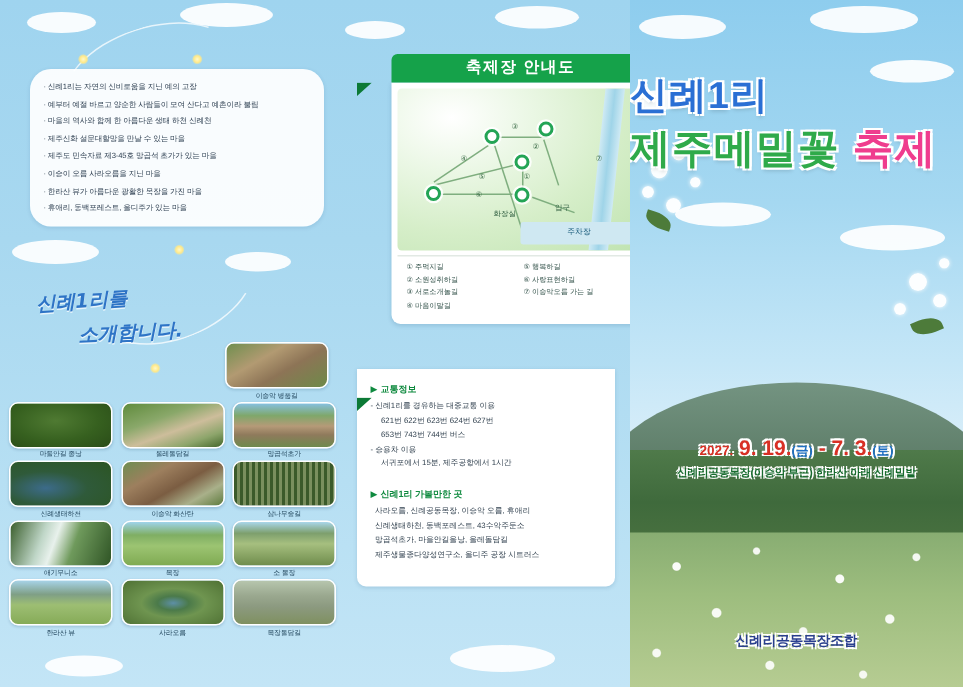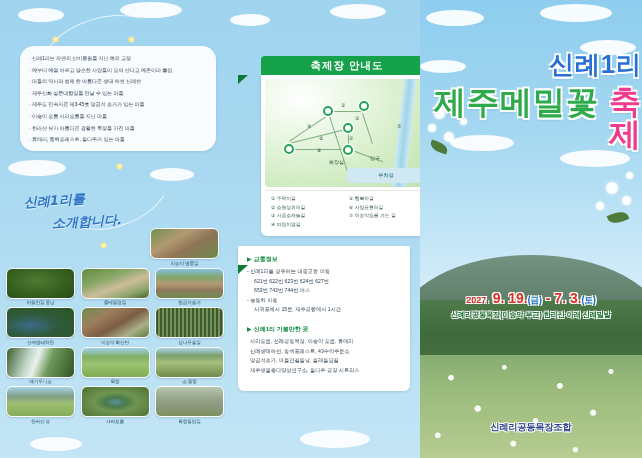--- a/index.html
+++ b/index.html
@@ -89,21 +89,21 @@
 
   
   .gpanel{position:absolute;left:238px;width:172px;}
   .gbar{
     position:relative;background:#15a24a;color:#ffffff;text-align:center;
     font-weight:bold;border-radius:4px 4px 0 0;letter-spacing:1px;
   }
   .gbody{background:#ffffff;border-radius:0 0 6px 6px;box-shadow:0 1px 3px rgba(0,60,110,.15);}
 
   
-  #mapPanel{top:56px;padding-left:23px;}
+  #mapPanel{top:36px;padding-left:23px;}
   #mapPanel .gbar{height:19px;line-height:19px;font-size:10.5px;}
   #mapPanel .gbody{padding:4px 4px 5px 4px;}
   .mapbox{
     position:relative;width:100%;height:108px;border-radius:3px;overflow:hidden;
     background:
       radial-gradient(ellipse at 22% 18%,#ffffff 0%,#eaf7e4 30%,#d6eec9 60%,#bfe3b0 100%);
   }
   .river{position:absolute;right:18px;top:0;width:13px;height:100%;
     background:linear-gradient(90deg,#cfeaf4,#9fd4e8,#cfeaf4);transform:skewX(-6deg);}
   .parklot{position:absolute;right:4px;bottom:4px;width:78px;height:15px;
@@ -149,25 +149,25 @@
       radial-gradient(circle at 52% 64%,rgba(255,255,255,.9) 0 2.4px,rgba(255,255,255,0) 3.2px),
       radial-gradient(circle at 78% 56%,rgba(255,255,255,.92) 0 2.7px,rgba(255,255,255,0) 3.5px),
       radial-gradient(circle at 8% 78%,rgba(255,255,255,.9) 0 2.5px,rgba(255,255,255,0) 3.3px),
       radial-gradient(circle at 42% 86%,rgba(255,255,255,.9) 0 2.6px,rgba(255,255,255,0) 3.4px),
       radial-gradient(circle at 70% 92%,rgba(255,255,255,.88) 0 2.3px,rgba(255,255,255,0) 3.1px),
       linear-gradient(180deg,#88ad72 0%,#9dbd7e 40%,#b6cc92 100%);}
   .p-buck{position:absolute;border-radius:50%;background:rgba(255,255,255,.96);
     box-shadow:0 0 3px rgba(255,255,255,.9);}
   .p-leaf{position:absolute;background:#4d7b3a;border-radius:0 70% 0 70%;}
 
-  .ptitle{position:absolute;left:0;width:100%;text-align:right;font-weight:bold;
+  .ptitle{position:absolute;left:0;width:100%;text-align:left;font-weight:bold;
     letter-spacing:1px;line-height:1;}
   #pt1{top:52px;font-size:25px;color:#2a6fd4;
        text-shadow:-1.6px -1.6px 0 #fff,1.6px -1.6px 0 #fff,-1.6px 1.6px 0 #fff,1.6px 1.6px 0 #fff,0 2px 3px rgba(0,0,0,.18);}
-  #pt2{top:86px;font-size:32px;color:#2faa4a;
+  #pt2{top:86px;font-size:27px;color:#2faa4a;
        text-shadow:-1.6px -1.6px 0 #fff,1.6px -1.6px 0 #fff,-1.6px 1.6px 0 #fff,1.6px 1.6px 0 #fff,0 2px 3px rgba(0,0,0,.18);}
   #pt2 .pink{color:#ef3d8e;}
 
   .pdate{position:absolute;left:0;width:100%;text-align:center;top:290px;
     font-size:14px;font-weight:bold;color:#d83025;
     text-shadow:-1.3px -1.3px 0 #fff,1.3px -1.3px 0 #fff,-1.3px 1.3px 0 #fff,1.3px 1.3px 0 #fff;}
   .pdate .yr{font-size:9px;}
   .pdate .dow{font-size:8.5px;color:#1f6fc4;}
   .psub{position:absolute;left:0;width:100%;text-align:center;top:310px;font-size:7px;
     color:#176b2e;font-weight:bold;

